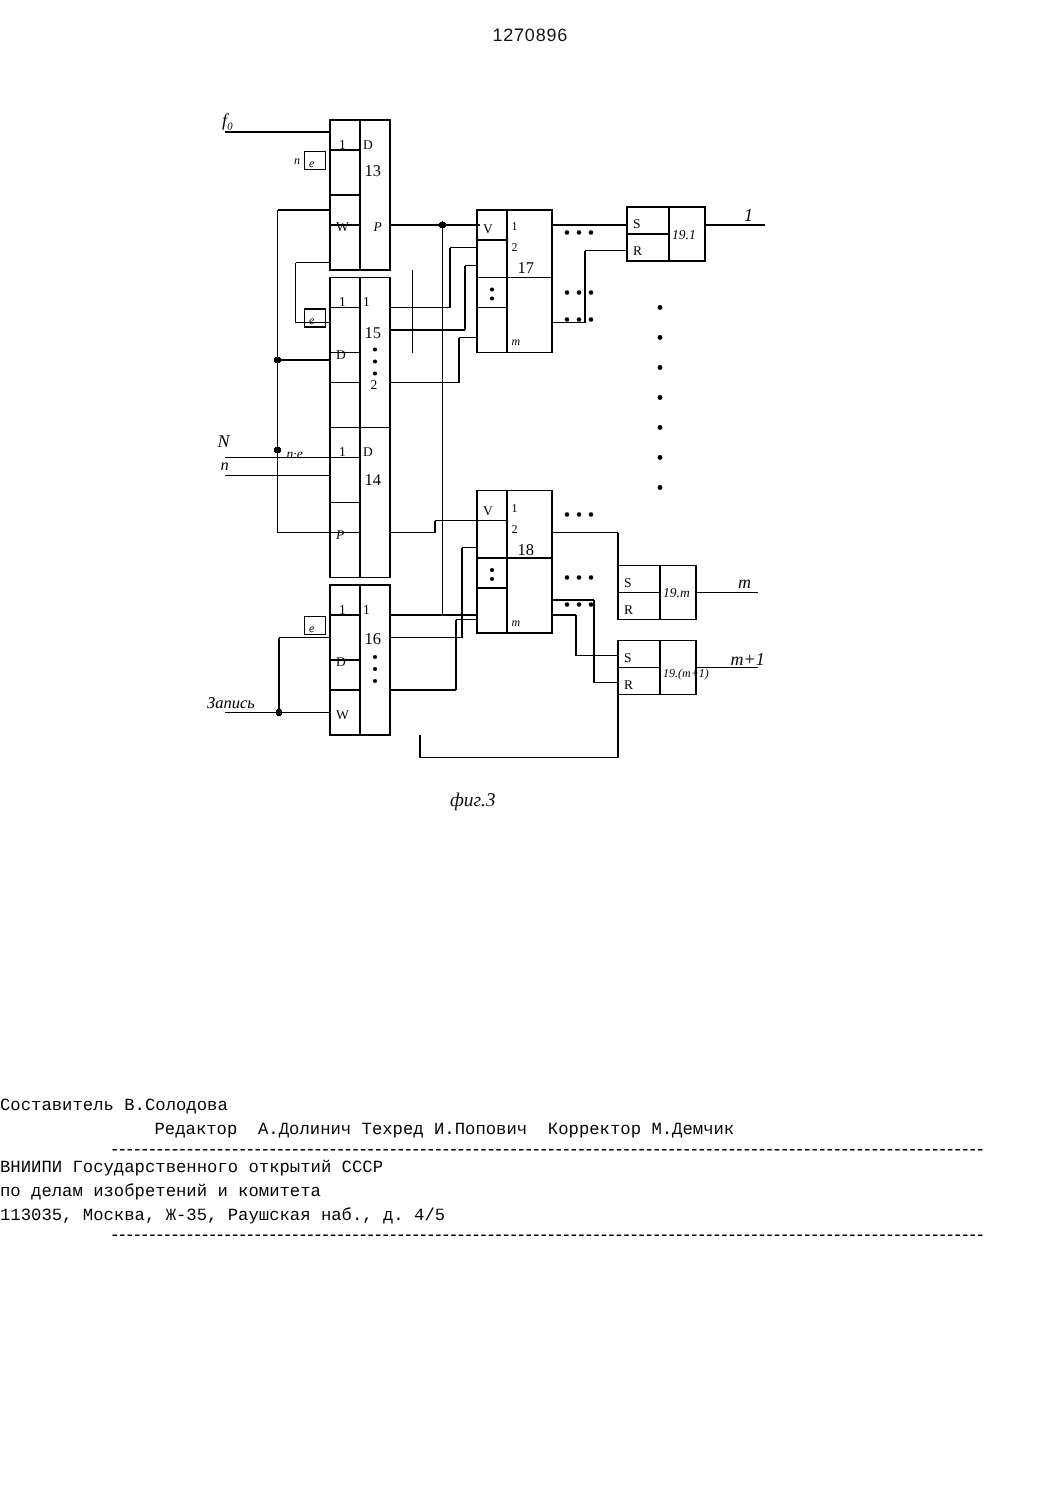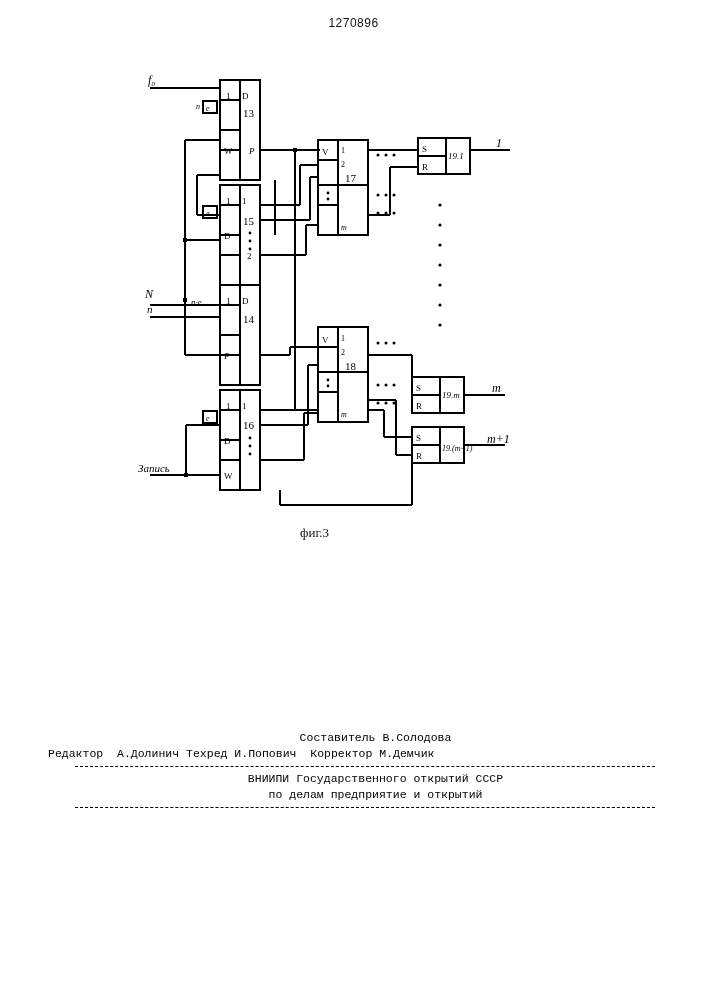--- a/index.html
+++ b/index.html
@@ -19,39 +19,39 @@
     text-align:center;
     font-family:"Liberation Sans", sans-serif;
     font-size:12px;letter-spacing:.5px;
   }
 
   
   .figure{position:absolute;top:55px;left:0;width:652px;height:450px;}
   .fig-caption{
     position:absolute;left:300px;top:470px;
     font-family:"Liberation Serif", serif;
-    font-size:13px;
+    font-style:italic;font-size:13px;
   }
 
   
   .footer{
     position:absolute;left:0;top:730px;width:707px;
     font-family:"Liberation Mono", monospace;
     font-size:11.5px;
     line-height:16px;
     color:#000;
   }
   .footer .line{white-space:pre;}
-  .footer .center{text-align:center;padding-left:44px;}
+  .footer .center{}
   .dashed{
     border-top:1px dashed #000;
     margin:4px 52px 4px 75px;
     height:0;
   }
-  .f-row{display:block;padding-left:48px;}
+  .f-row{display:block;padding-left:103px;}
 
   .sp{display:inline-block;}
 </style>
 </head>
 <body>
 
 <div class="page">
 
   <div class="patent-no">1270896</div>
 
@@ -295,17 +295,18 @@
     </svg>
 
     <div class="fig-caption">фиг.3</div>
   </div>
 
   <div class="footer">
     <div class="line center">Составитель В.Солодова</div>
     <div class="line f-row">Редактор  А.Долинич Техред И.Попович  Корректор М.Демчик</div>
     <div class="dashed"></div>
     <div class="line center">ВНИИПИ Государственного открытий СССР</div>
-    <div class="line center">по делам предприятие и открытий</div>
+    <div class="line center">по делам изобретений и комитета</div>
+    <div class="line center">113035, Москва, Ж-35, Раушская наб., д. 4/5</div>
     <div class="dashed"></div>
   </div>
 
 </div>
 
 </body></html>

